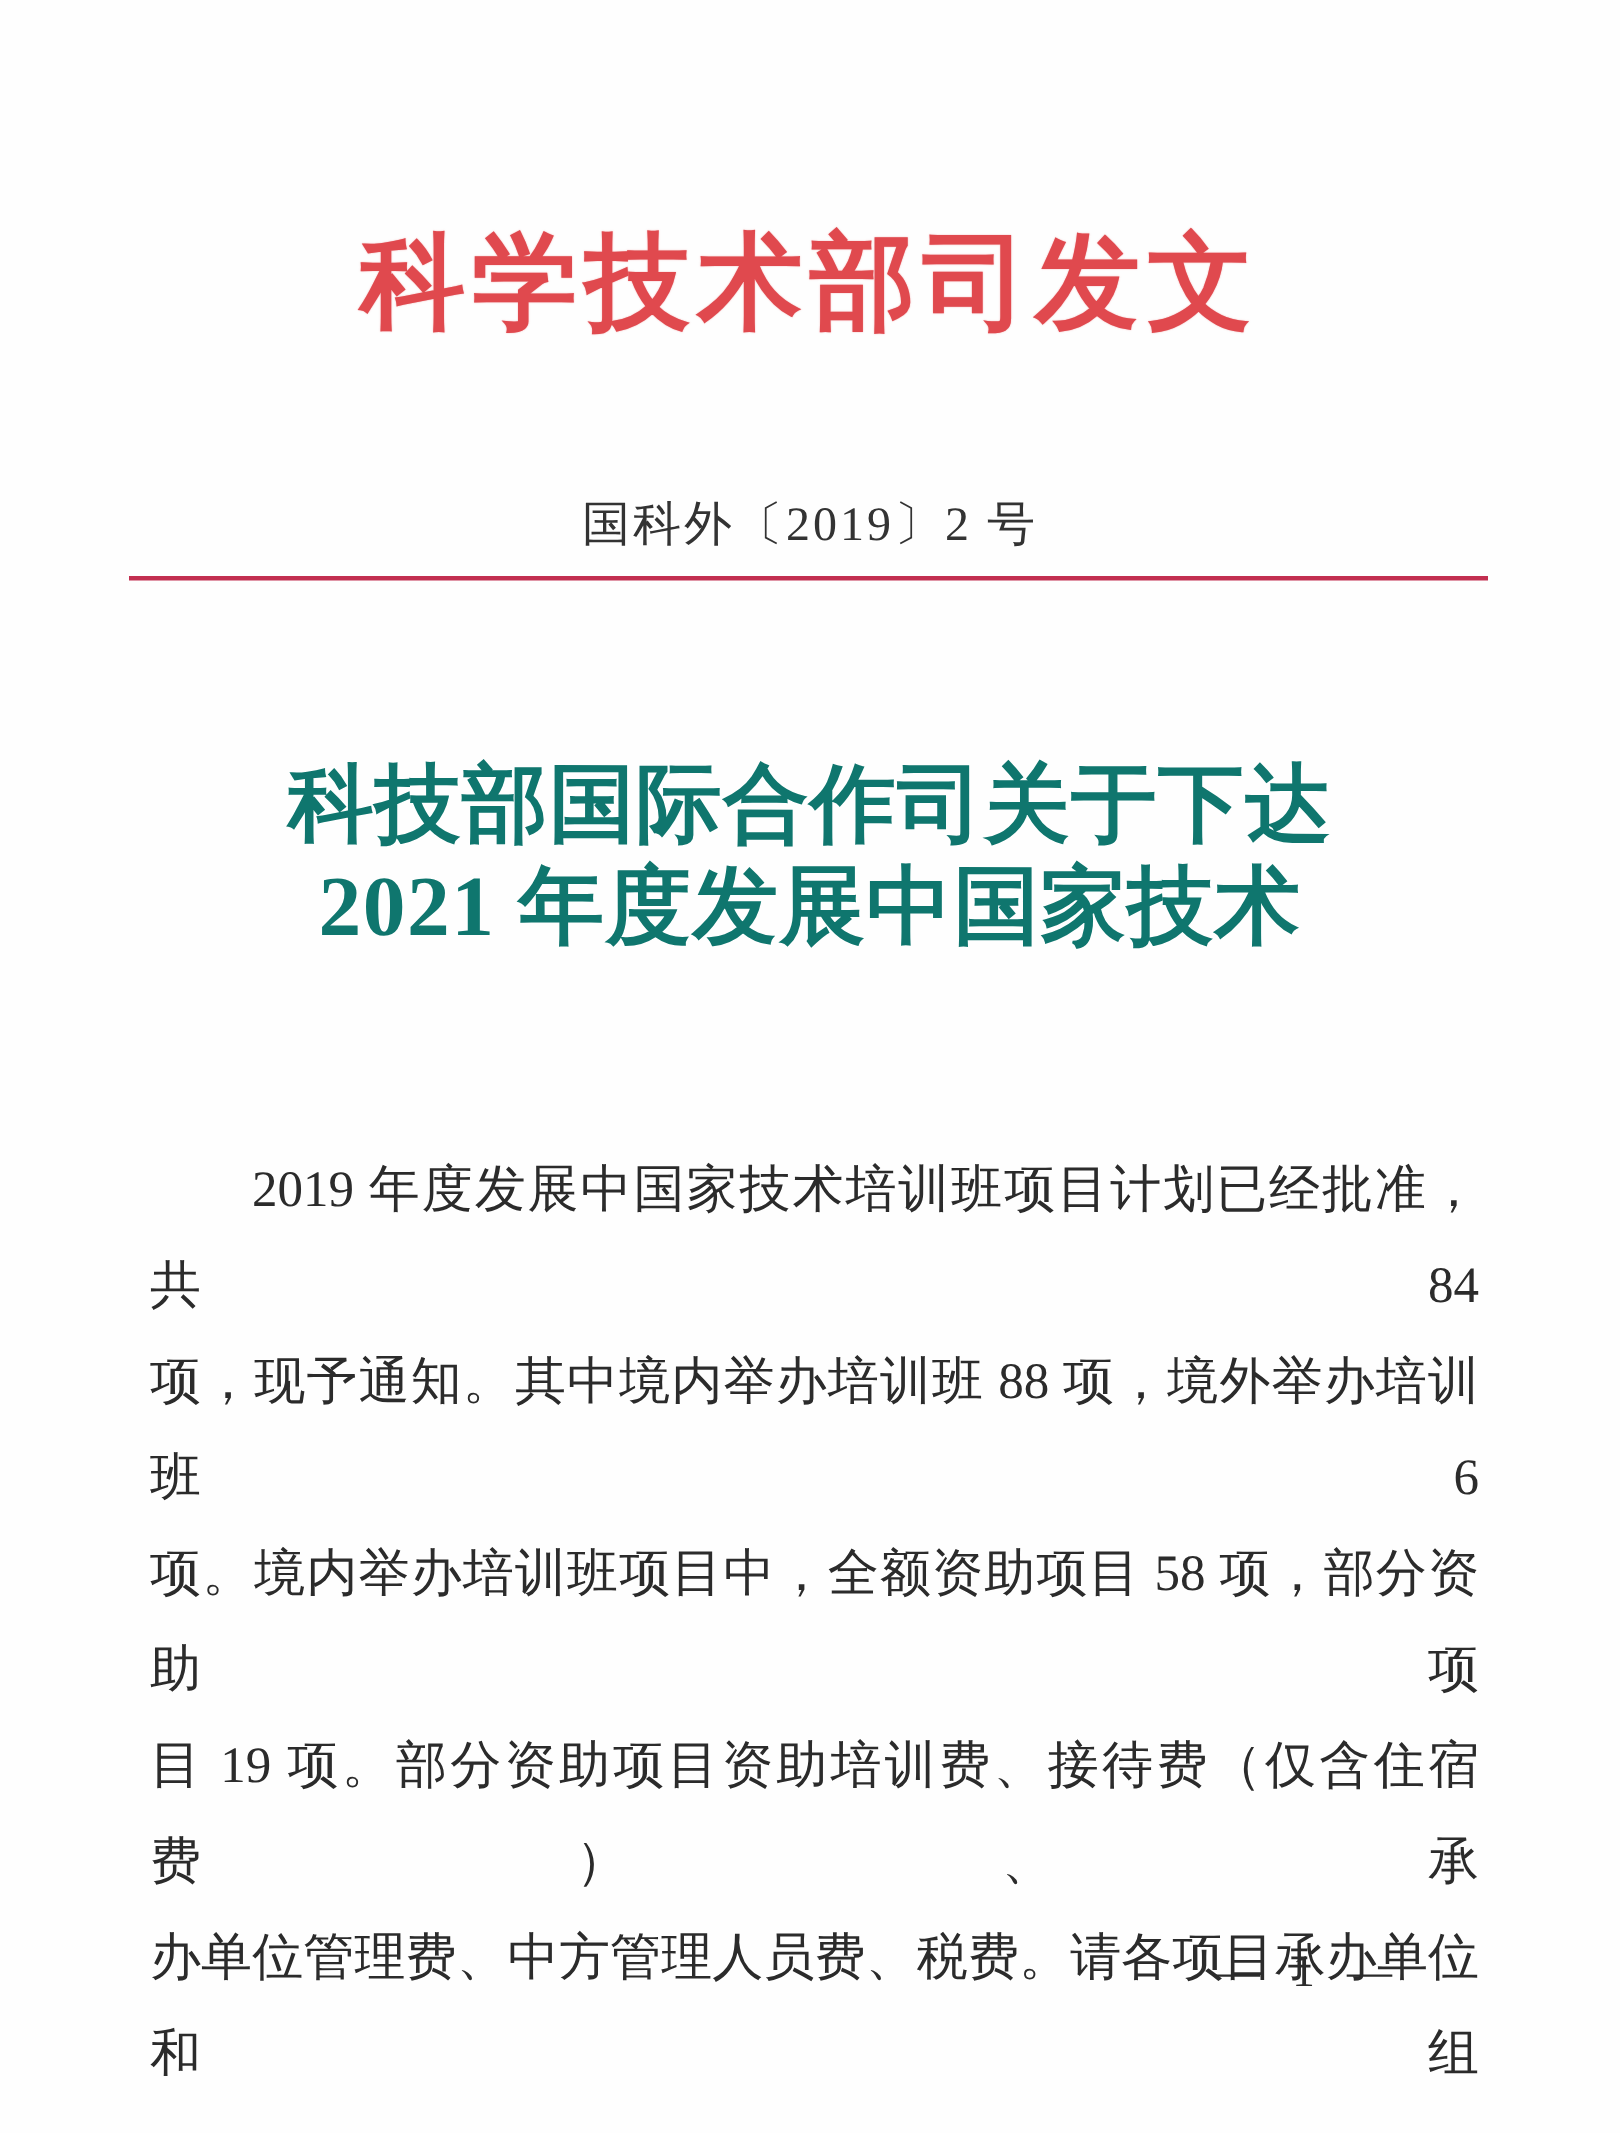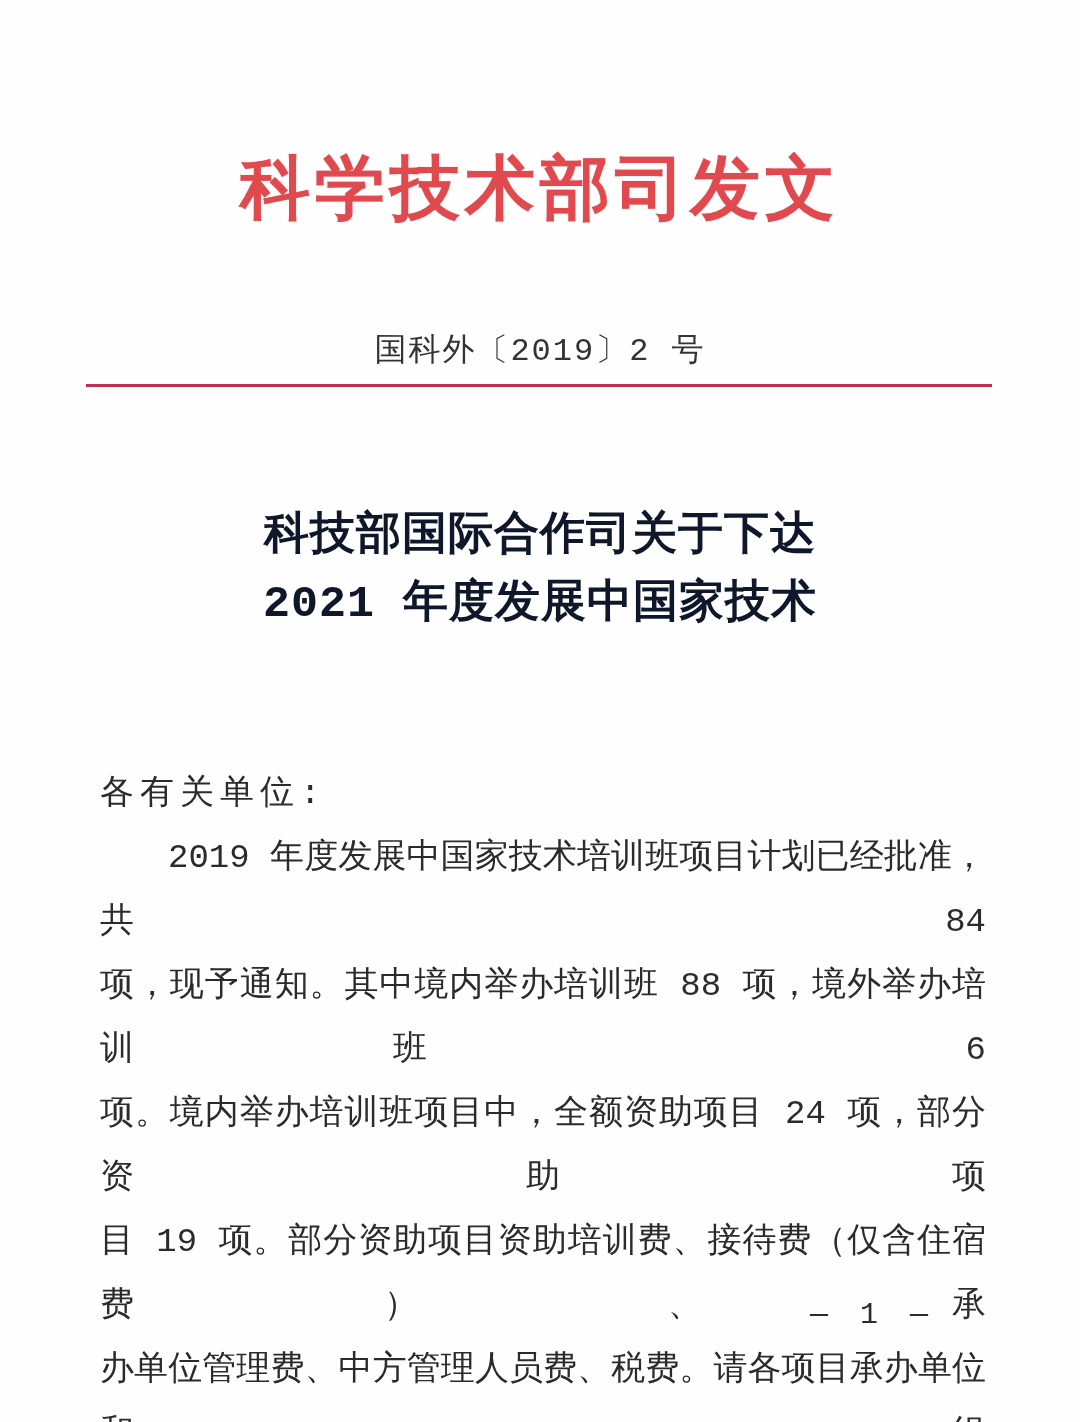--- a/index.html
+++ b/index.html
@@ -3,21 +3,21 @@
 <meta charset="utf-8">
 <style>
   * { margin: 0; padding: 0; box-sizing: border-box; }
   html, body { background: #e9e9e9; }
   .page {
     position: relative;
     width: 1080px;
     height: 1422px;
     margin: 0 auto;
     background: #fefefe;
-    font-family: Liberation Mono, monospace;
+    font-family: Liberation Serif, serif;
     color: #2b2b2b;
     overflow: hidden;
   }
   .header-title {
     position: absolute;
     top: 142px;
     left: 0;
     right: 0;
     text-align: center;
     font-size: 70px;
@@ -44,25 +44,25 @@
     width: 906px;
     height: 3px;
     background: #c22f50;
   }
   .title-block {
     position: absolute;
     top: 503px;
     left: 0;
     right: 0;
     text-align: center;
-    font-size: 45px;
+    font-size: 57px;
     font-weight: bold;
     line-height: 68px;
     letter-spacing: 1px;
-    color: #0f172a;
+    color: #0f766e;
   }
   .body-block {
     position: absolute;
     top: 762px;
     left: 100px;
     width: 886px;
     font-size: 34px;
     line-height: 64px;
     color: #2b2b2b;
   }
@@ -97,24 +97,23 @@
   <div class="doc-number">国科外〔2019〕2 号</div>
 
   <div class="red-rule"></div>
 
   <div class="title-block">
     <div>科技部国际合作司关于下达</div>
     <div>2021 年度发展中国家技术</div>
   </div>
 
   <div class="body-block">
-    <div class="salutation">各有关单位:</div>
     <div class="body-line indent">2019 年度发展中国家技术培训班项目计划已经批准，共 84</div>
     <div class="body-line">项，现予通知。其中境内举办培训班 88 项，境外举办培训班 6</div>
-    <div class="body-line">项。境内举办培训班项目中，全额资助项目 24 项，部分资助项</div>
+    <div class="body-line">项。境内举办培训班项目中，全额资助项目 58 项，部分资助项</div>
     <div class="body-line">目 19 项。部分资助项目资助培训费、接待费（仅含住宿费）、承</div>
     <div class="body-line">办单位管理费、中方管理人员费、税费。请各项目承办单位和组</div>
 
   </div>
 
   <div class="page-number">— 1 —</div>
 
 </div>
 
 </body></html>

